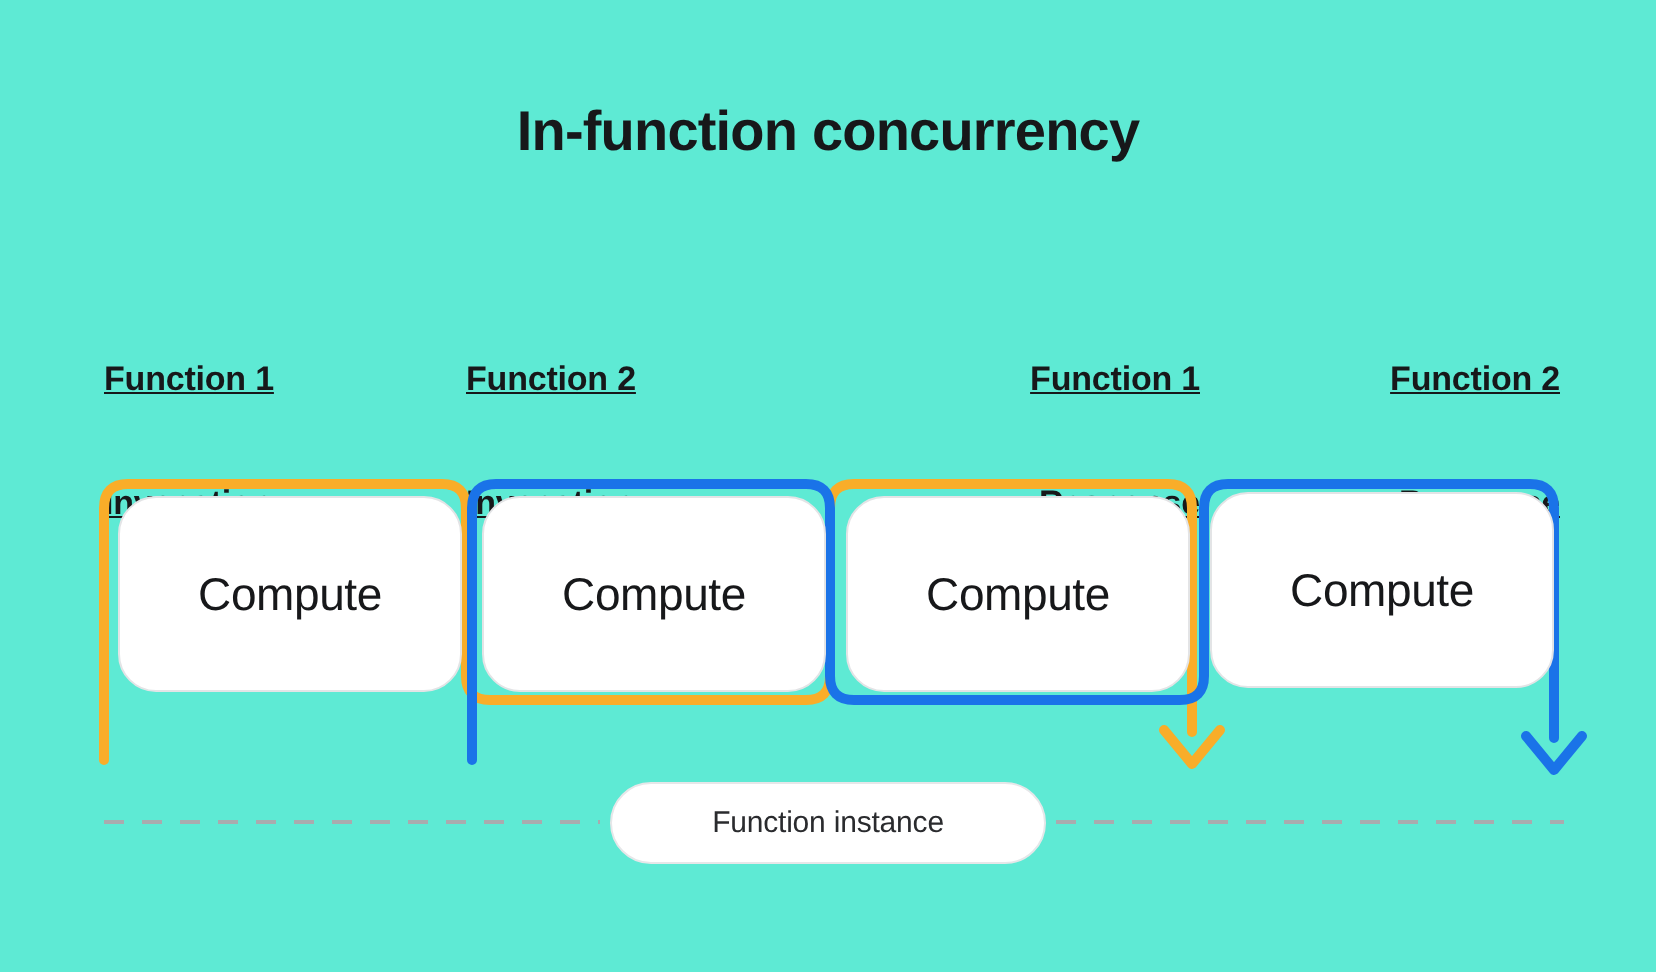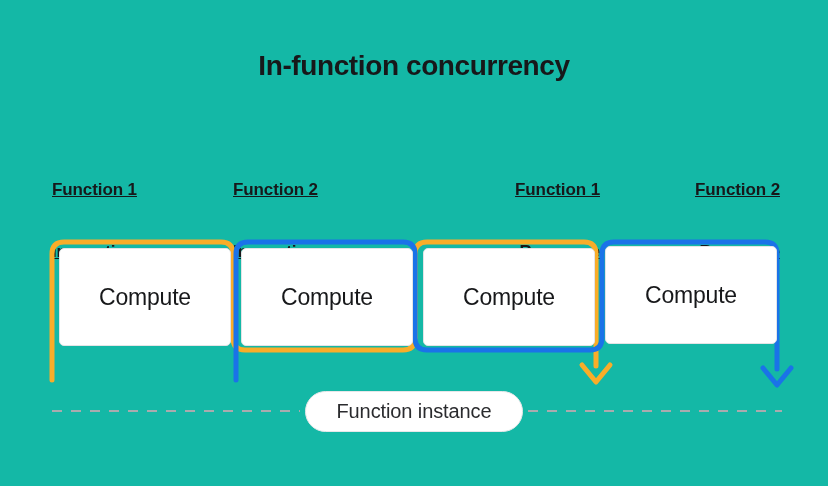--- a/index.html
+++ b/index.html
@@ -11,21 +11,21 @@
     width: 828px;
     height: 486px;
     background: #f8f8f8;
     font-family: "Liberation Sans", "DejaVu Sans", sans-serif;
     overflow: hidden;
   }
   #stage {
     position: relative;
     width: 828px;
     height: 486px;
-    background: #14b8a6;
+    background: #5eead4;
   }
 
   
   .title {
     position: absolute;
     left: 0;
     top: 50px;
     width: 828px;
     text-align: center;
     font-size: 28px;
@@ -61,21 +61,21 @@
   }
 
   
   .compute-card {
     position: absolute;
     top: 248px;
     width: 172px;
     height: 98px;
     background: #ffffff;
     border: 1px solid #e3e4e6;
-    border-radius: 5px;
+    border-radius: 19px;
     box-sizing: border-box;
     display: flex;
     align-items: center;
     justify-content: center;
     font-size: 23px;
     font-weight: 400;
     color: #17181a;
     letter-spacing: -0.2px;
   }
   .compute-card.c1 { left: 59px;  }
@@ -93,21 +93,21 @@
     top: 391px;
     width: 218px;
     height: 41px;
     box-sizing: border-box;
     background: #ffffff;
     border: 1px solid #e6e7e9;
     border-radius: 21px;
     display: flex;
     align-items: center;
     justify-content: center;
-    font-size: 20px;
+    font-size: 15px;
     font-weight: 400;
     color: #2a2b2e;
     letter-spacing: -0.1px;
   }
 </style>
 </head>
 <body>
 
 <div id="stage">
 

